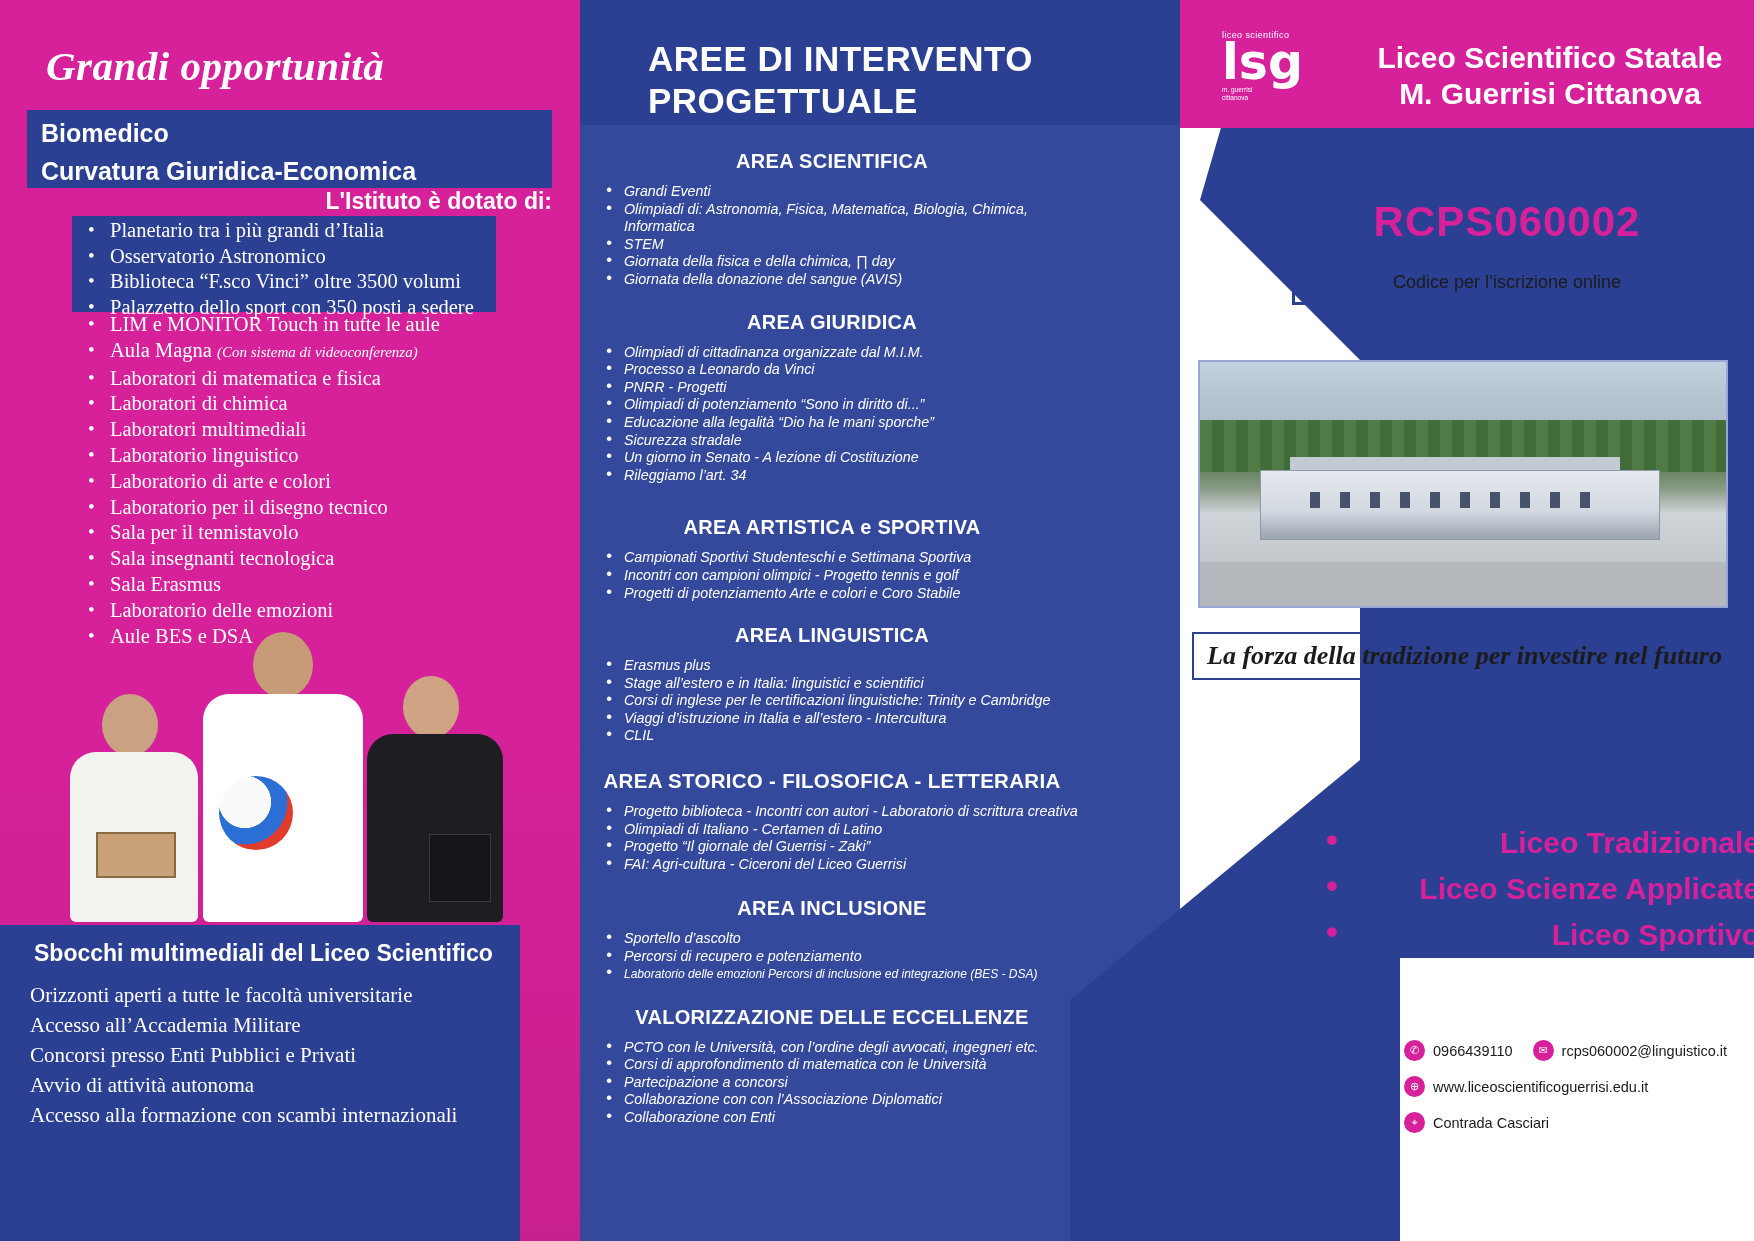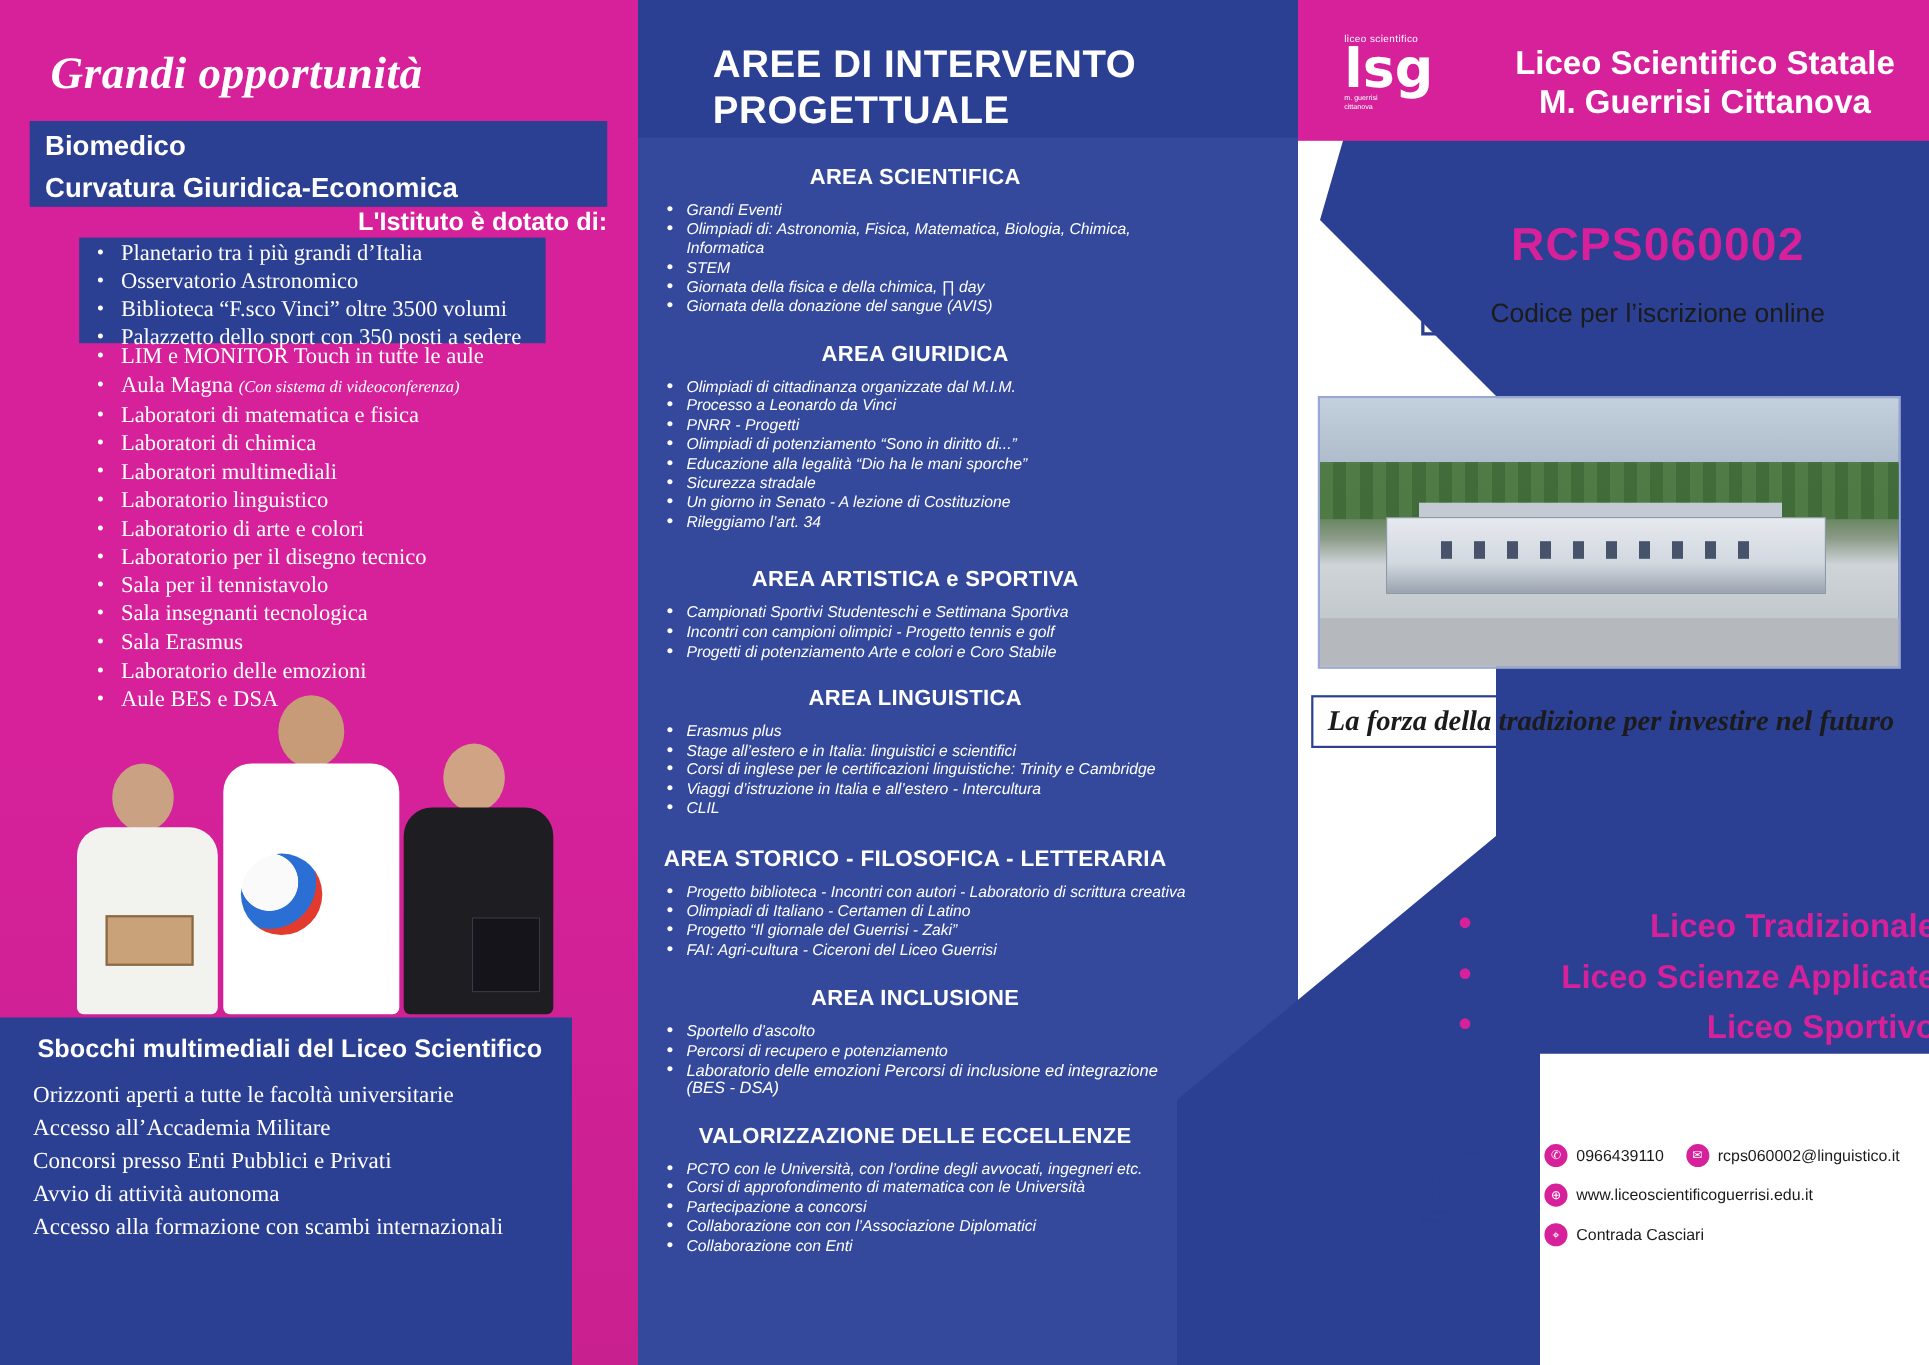--- a/index.html
+++ b/index.html
@@ -90,21 +90,21 @@
   }
   .area-h.big { font-size:20.5px; }
   .area-ul { margin:0 0 0 22px; }
   .area-ul li {
     list-style:none; color:#ffffff; font-style:italic; font-size:14.3px;
     line-height:17.6px; position:relative; padding-left:22px;
   }
   .area-ul li::before {
     content:"•"; position:absolute; left:4px; top:-2px; font-size:17px; color:#ffffff;
   }
-  .area-ul li.small { font-size:15px; line-height:16px; }
+  .area-ul li.small { font-size:12px; line-height:16px; }
   .mid-content { position:absolute; left:580px; top:125px; width:504px; }
   .right-top-pink {
     position:absolute; left:1180px; top:0; width:574px; height:128px;
     background:#d6219b;
   }
   .right-blue-diag {
     position:absolute; left:1070px; top:0; width:700px; height:1241px;
     background:#2b3f93;
     clip-path: polygon(188px 0, 700px 0, 700px 1241px, 0px 1241px, 0px 1000px, 290px 760px, 290px 360px, 130px 200px);
   }
@@ -134,21 +134,21 @@
   .code-box {
     position:absolute; left:1292px; top:185px; width:430px; height:120px;
     border:3px solid #2b3f93;
   }
   .code-num {
     position:absolute; left:1292px; top:198px; width:430px; text-align:center;
     color:#d6219b; font-weight:bold; font-size:42px; letter-spacing:1px;
   }
   .code-cap {
     position:absolute; left:1292px; top:272px; width:430px; text-align:center;
-    color:#1b1b1b; font-size:24px;
+    color:#1b1b1b; font-size:18px;
   }
   .photo {
     position:absolute; left:1198px; top:360px; width:530px; height:248px;
     border:2px solid #9aa7d4;
     background:linear-gradient(180deg,#b9c6d6 0%, #9fb0c4 14%, #6f8f63 26%, #5c7f52 42%, #8a9a86 52%, #cfd4d8 62%, #b9bec4 100%);
     overflow:hidden;
   }
   .photo .bldg {
     position:absolute; left:60px; top:108px; width:400px; height:70px;
     background:linear-gradient(180deg,#e6e9ee 0%, #d2d8e0 60%, #9aa3ae 100%);

